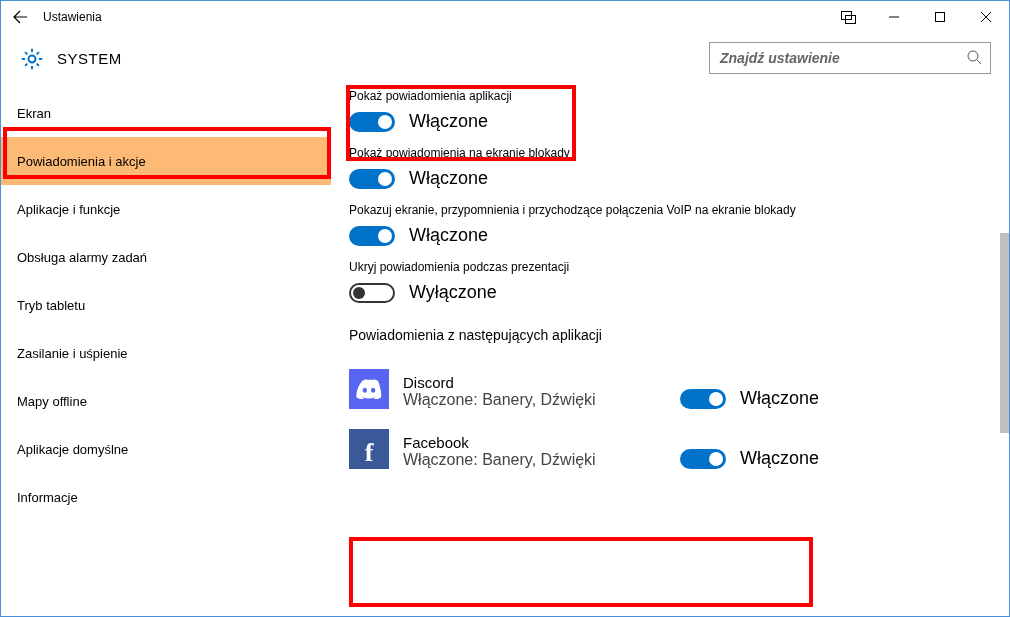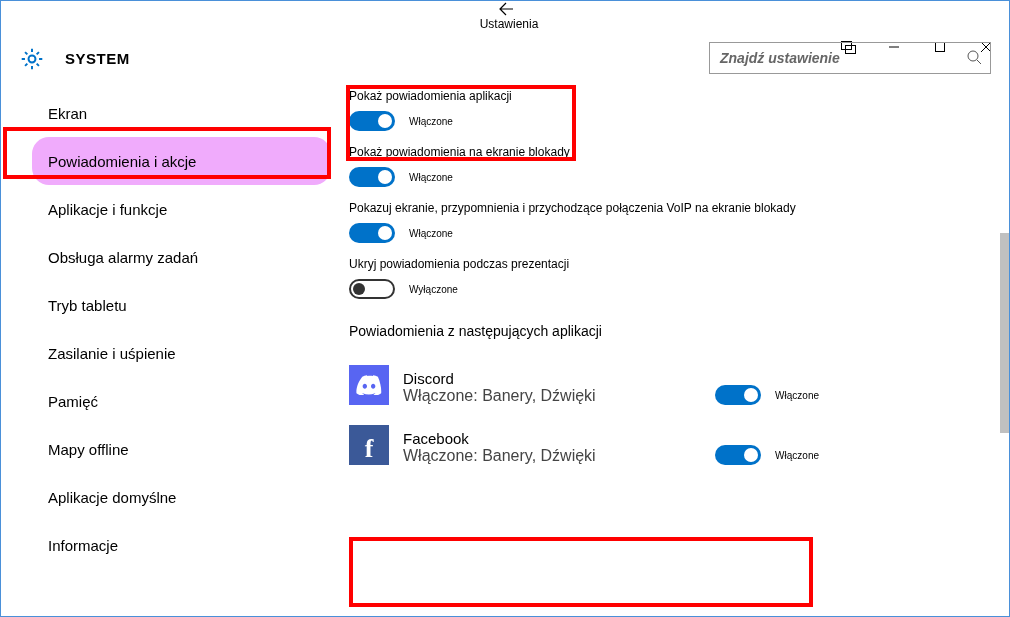--- a/index.html
+++ b/index.html
@@ -15,21 +15,20 @@
     overflow: hidden;
     position: relative;
   }
   
   .titlebar {
     height: 32px;
     display: flex;
     align-items: center;
     padding-left: 2px;
     user-select: none;
-    flex-direction: column;
   }
   .titlebar .back {
     width: 34px; height: 32px;
     display:flex; align-items:center; justify-content:center;
     cursor: pointer;
   }
   .titlebar .title {
     font-size: 12px;
     margin-left: 6px;
     flex: 1;
@@ -48,23 +47,22 @@
     align-items:center;
     padding: 0 18px 0 18px;
   }
   .header .gear {
     width: 24px; height:24px;
     margin-right: 14px;
     color:#0072c9;
   }
   .header .sysname {
     font-size: 15px;
-    font-weight:700;
+    font-weight:400;
     letter-spacing: .5px;
-    margin-left: 8px;
   }
   .search {
     margin-left:auto;
     width: 282px;
     height: 32px;
     border: 1px solid #999;
     display:flex;
     align-items:center;
     padding: 0 8px 0 10px;
     color:#666;
@@ -81,27 +79,25 @@
   }
   .sidebar {
     width: 330px;
     padding-top: 6px;
   }
   .side-item {
     height: 48px;
     padding-left: 16px;
     display:flex;
     align-items:center;
-    font-size: 15px;
+    font-size: 13px;
     cursor:pointer;
-    margin-left:31px;
   }
   .side-item.selected {
-    background:#f0abfc;
-    border-radius:17px;
+    background:#fdba74;
   }
   .content {
     flex:1;
     overflow:auto;
     padding: 6px 30px 20px 18px;
     position:relative;
   }
   .setting-block { margin-bottom: 14px; }
   .setting-label { font-size: 12px; margin-bottom: 8px; max-width: 460px; }
   .toggle-row { display:flex; align-items:center; gap:14px; }
@@ -114,21 +110,21 @@
   .toggle.on { background:#0072c9; }
   .toggle.on::after {
     content:""; position:absolute; right:3px; top:3px;
     width:14px; height:14px; background:#fff; border-radius:50%;
   }
   .toggle.off { background:#fff; border:2px solid #333; width:46px; height:20px; }
   .toggle.off::after {
     content:""; position:absolute; left:2px; top:2px;
     width:12px; height:12px; background:#333; border-radius:50%;
   }
-  .toggle-state { font-size:10px; }
+  .toggle-state { font-size:18px; }
   .section-h {
     font-size: 14px;
     font-weight:400;
     margin-top: 24px;
     margin-bottom: 20px;
   }
   .app-row {
     display:flex;
     align-items:flex-end;
     padding: 6px 0 14px 0;
@@ -236,23 +232,20 @@
     <div class="side-item">
         <span>Obsługa alarmy zadań</span>
       </div>
     <div class="side-item">
         <span>Tryb tabletu</span>
       </div>
     <div class="side-item">
         <span>Zasilanie i uśpienie</span>
       </div>
     <div class="side-item">
-        <span>Pamięć</span>
-      </div>
-    <div class="side-item">
         <span>Mapy offline</span>
       </div>
     <div class="side-item">
         <span>Aplikacje domyślne</span>
       </div>
     <div class="side-item">
         <span>Informacje</span>
       </div>
   </div>
 

